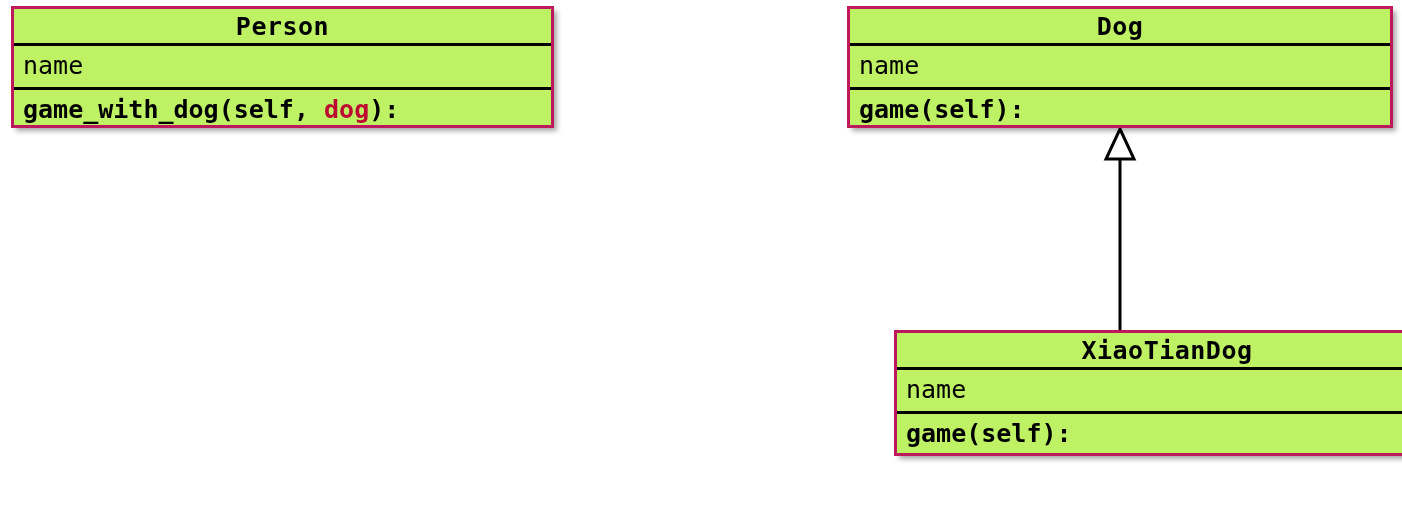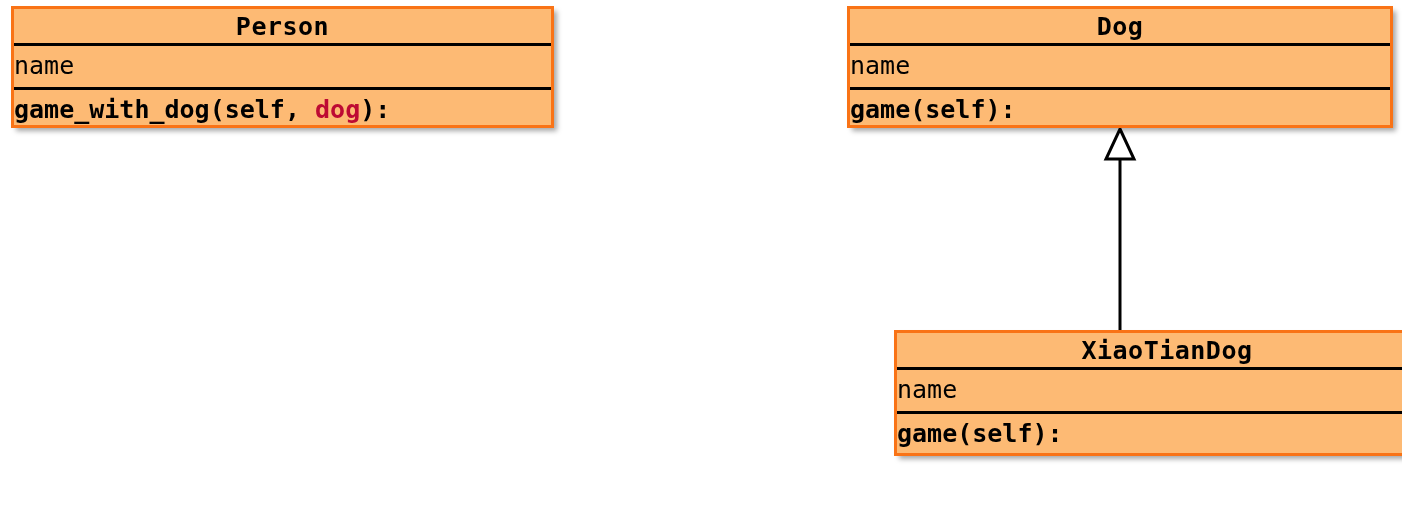--- a/index.html
+++ b/index.html
@@ -22,22 +22,22 @@
     left: 0;
     top: 0;
     width: 1402px;
     height: 509px;
   }
 
   
   .uml-class {
     position: absolute;
     box-sizing: border-box;
-    background: #fdba74;
-    border: 3px solid #f97316;
+    background: #bef264;
+    border: 3px solid #be185d;
     box-shadow: 4px 4px 5px -1px rgba(0,0,0,0.35);
     z-index: 5;
   }
 
   .uml-title {
     box-sizing: border-box;
     height: 37px;
     line-height: 35px;
     text-align: center;
     font-weight: bold;
@@ -46,20 +46,21 @@
     color: #000000;
     border-bottom: 3px solid #000000;
     white-space: nowrap;
     overflow: hidden;
   }
 
   .uml-row {
     box-sizing: border-box;
     height: 41px;
     line-height: 39px;
+    padding-left: 9px;
     font-size: 25px;
     color: #000000;
     white-space: nowrap;
     overflow: hidden;
   }
   .uml-row.divided {
     border-top: 3px solid #000000;
     font-weight: bold;
   }
 

